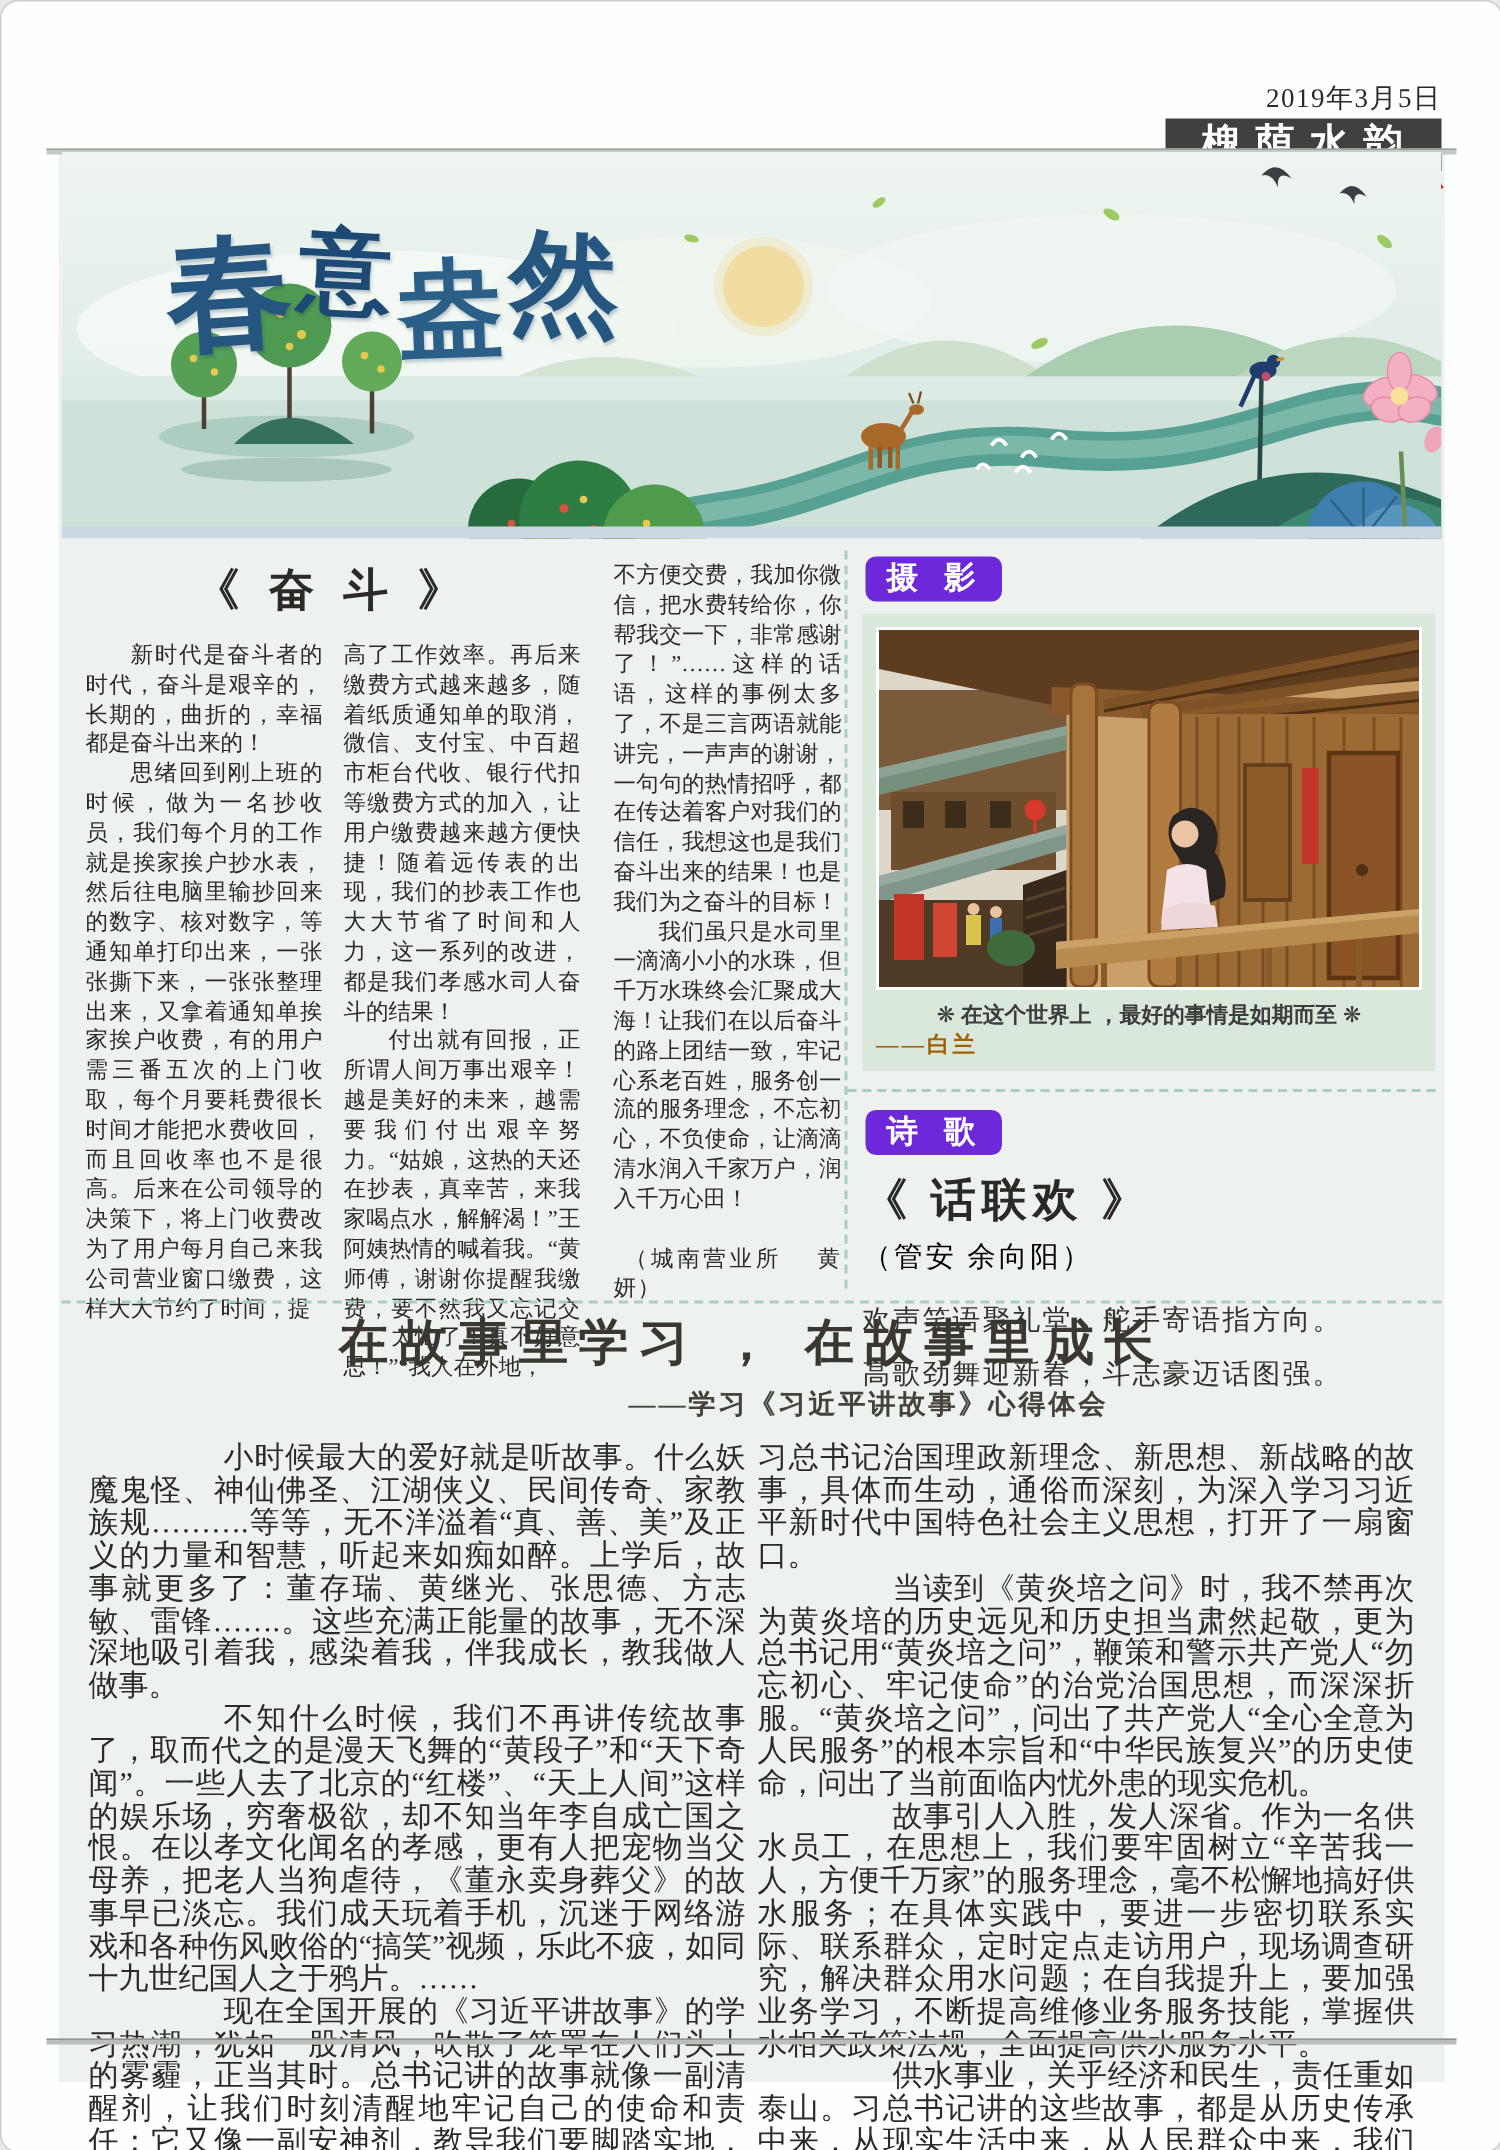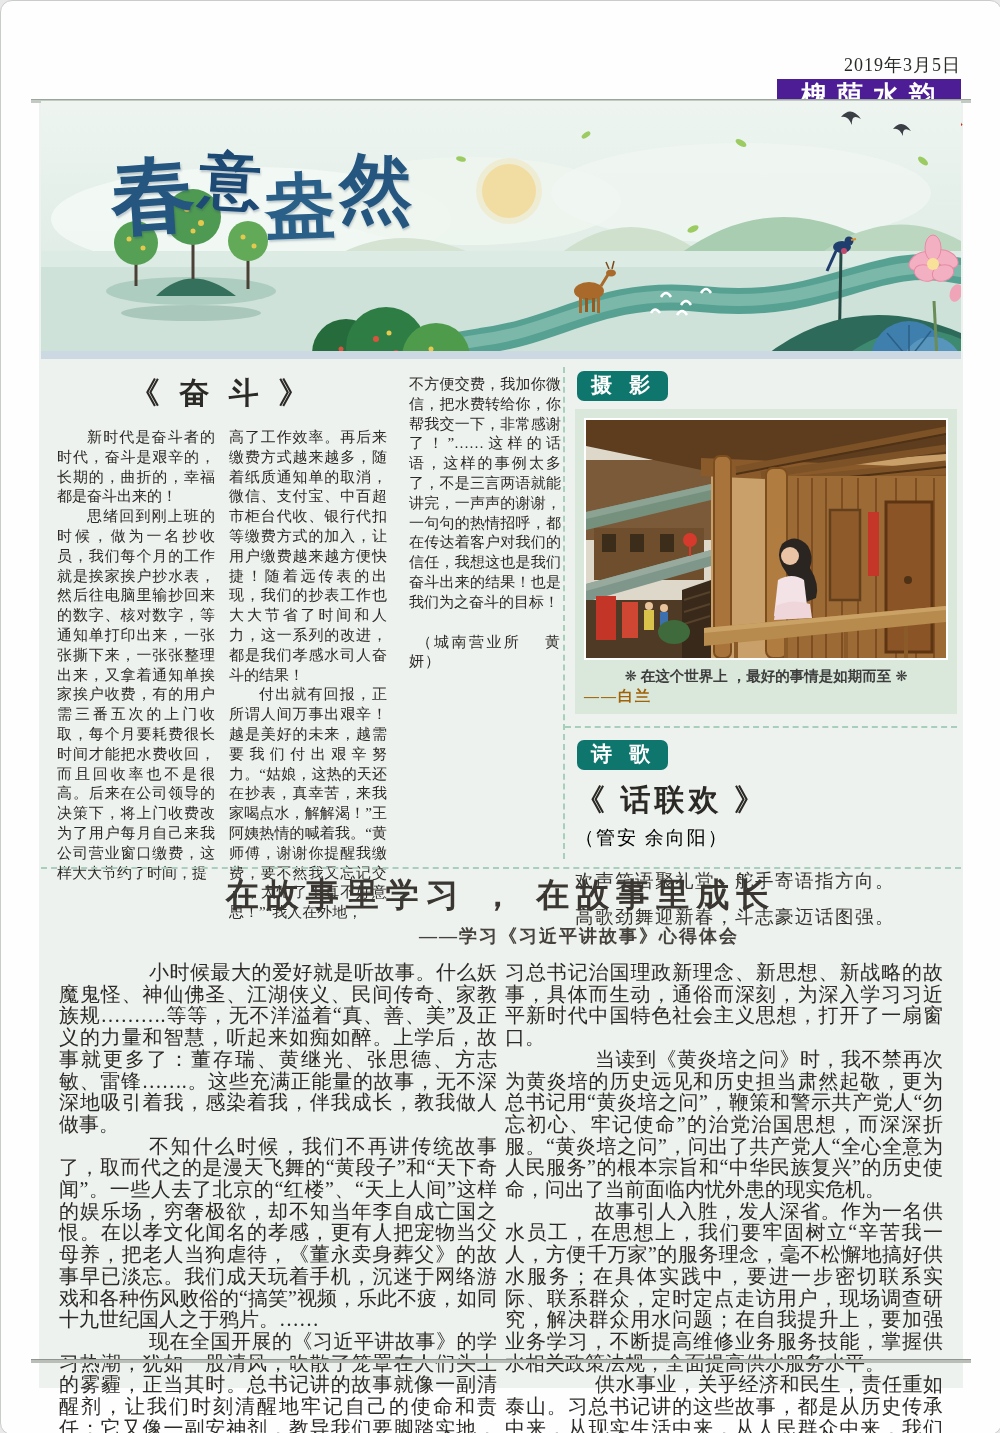--- a/index.html
+++ b/index.html
@@ -5,21 +5,21 @@
   html,body{margin:0;padding:0;background:#e9e9e9;}
   .page{position:relative;width:1000px;height:1433px;margin:0 auto;background:#fdfefd;
         border:1px solid #c9cdc9;border-radius:12px;overflow:hidden;
         font-family:"Liberation Serif","DejaVu Serif",serif;color:#2c2a27;}
   .tint{position:absolute;left:38px;right:38px;top:98px;bottom:46px;background:#eef2ee;}
 
   
   .hdr{position:absolute;left:48px;right:40px;top:52px;height:44px;display:flex;align-items:flex-end;justify-content:space-between;flex-direction:column;}
   .hdr::after{content:"";position:absolute;left:-18px;right:-10px;bottom:-6px;height:3px;background:#c2cac3;border-top:1px solid #9aa69c;}
   .hdr-date{font-size:18px;letter-spacing:1px;padding-bottom:2px;}
-  .masthead{background:#4c1d95;color:#fff;font-size:26px;font-weight:700;letter-spacing:10px;
+  .masthead{background:#404040;color:#fff;font-size:26px;font-weight:700;letter-spacing:10px;
             padding:4px 16px 5px 24px;line-height:1;}
   .hdr-right{display:flex;align-items:flex-end;gap:12px;}
   .edition{font-weight:700;padding-bottom:2px;white-space:nowrap;}
   .edition .ed-ch{font-size:24px;}
   .edition .ed-num{font-size:38px;line-height:0.8;vertical-align:-4px;}
   .brand{color:#d8231c;font-size:36px;font-weight:700;letter-spacing:3px;
          transform:skewX(-12deg) rotate(-3deg);font-style:italic;padding-bottom:0px;white-space:nowrap;}
 
   
   .banner{position:absolute;left:40px;top:100px;width:920px;height:258px;overflow:hidden;}
@@ -38,21 +38,21 @@
   .a1-left{width:330px;}
   .a1-title{font-size:30px;font-weight:700;text-align:center;letter-spacing:6px;margin:2px 0 14px 0;}
   .a1-cols{display:flex;gap:14px;}
   .a1-col{width:158px;}
   .a1 p{font-size:15px;line-height:19.8px;margin:0;text-align:justify;text-indent:2em;}
   .a1 p.noindent{text-indent:0;}
   .a1-col3{width:160px;margin-left:22px;padding-top:4px;}
   .a1-sign{margin-top:20px !important;text-indent:0.5em !important;letter-spacing:1px;}
 
   .aside{width:400px;margin-left:2px;border-left:2px dashed #a7cfbc;padding:2px 6px 0 10px;box-sizing:border-box;}
-  .tag{display:inline-block;background:#0f766e;color:#fff;font-size:21px;font-weight:700;
+  .tag{display:inline-block;background:#6d28d9;color:#fff;font-size:21px;font-weight:700;
        letter-spacing:6px;padding:4px 12px 5px 14px;border-radius:7px;line-height:1;margin:2px 0 8px 2px;}
   .photo-panel{background:#d9e8db;padding:9px 9px 4px 9px;}
   .photo-frame{background:#fff;padding:2px;}
   .photo-frame svg{display:block;}
   .photo-caption{font-family:"Liberation Sans","DejaVu Sans",sans-serif;font-size:14.5px;color:#3d3d3d;
                  text-align:center;margin:7px 0 1px 0;font-weight:700;}
   .photo-credit{font-size:15px;color:#a16207;padding:0 42px 4px 0;letter-spacing:2px;font-weight:bold;}
   .aside-hr{border:none;border-top:2px dashed #a7cfbc;margin:12px 0 10px -10px;}
   .poem{}
   .poem-title{font-size:30px;font-weight:900;letter-spacing:4px;margin:2px 0 4px 0;color:#2b2926;}
@@ -228,20 +228,21 @@
             </div>
           <div class="a1-col">
               <p class="noindent">高了工作效率。再后来缴费方式越来越多，随着纸质通知单的取消，微信、支付宝、中百超市柜台代收、银行代扣等缴费方式的加入，让用户缴费越来越方便快捷！随着远传表的出现，我们的抄表工作也大大节省了时间和人力，这一系列的改进，都是我们孝感水司人奋斗的结果！</p>
               <p>付出就有回报，正所谓人间万事出艰辛！越是美好的未来，越需要我们付出艰辛努力。“姑娘，这热的天还在抄表，真幸苦，来我家喝点水，解解渴！”王阿姨热情的喊着我。“黄师傅，谢谢你提醒我缴费，要不然我又忘记交了，太忙了！真不好意思！”“我人在外地，</p>
             </div>
         </div>
       </div>
       <div class="a1-col3">
         <div>
             <p class="noindent">不方便交费，我加你微信，把水费转给你，你帮我交一下，非常感谢了！”……这样的话语，这样的事例太多了，不是三言两语就能讲完，一声声的谢谢，一句句的热情招呼，都在传达着客户对我们的信任，我想这也是我们奋斗出来的结果！也是我们为之奋斗的目标！</p>
+            <p>我们虽只是水司里一滴滴小小的水珠，但千万水珠终会汇聚成大海！让我们在以后奋斗的路上团结一致，牢记心系老百姓，服务创一流的服务理念，不忘初心，不负使命，让滴滴清水润入千家万户，润入千万心田！</p>
           </div>
         <p class="a1-sign">（城南营业所　 黄 妍）</p>
       </div>
     </section>
 
     <aside class="aside">
       <div class="tag">摄 影</div>
       <div class="photo-panel">
         <div class="photo-frame">
           <svg width="360" height="238" viewBox="0 0 360 238">

